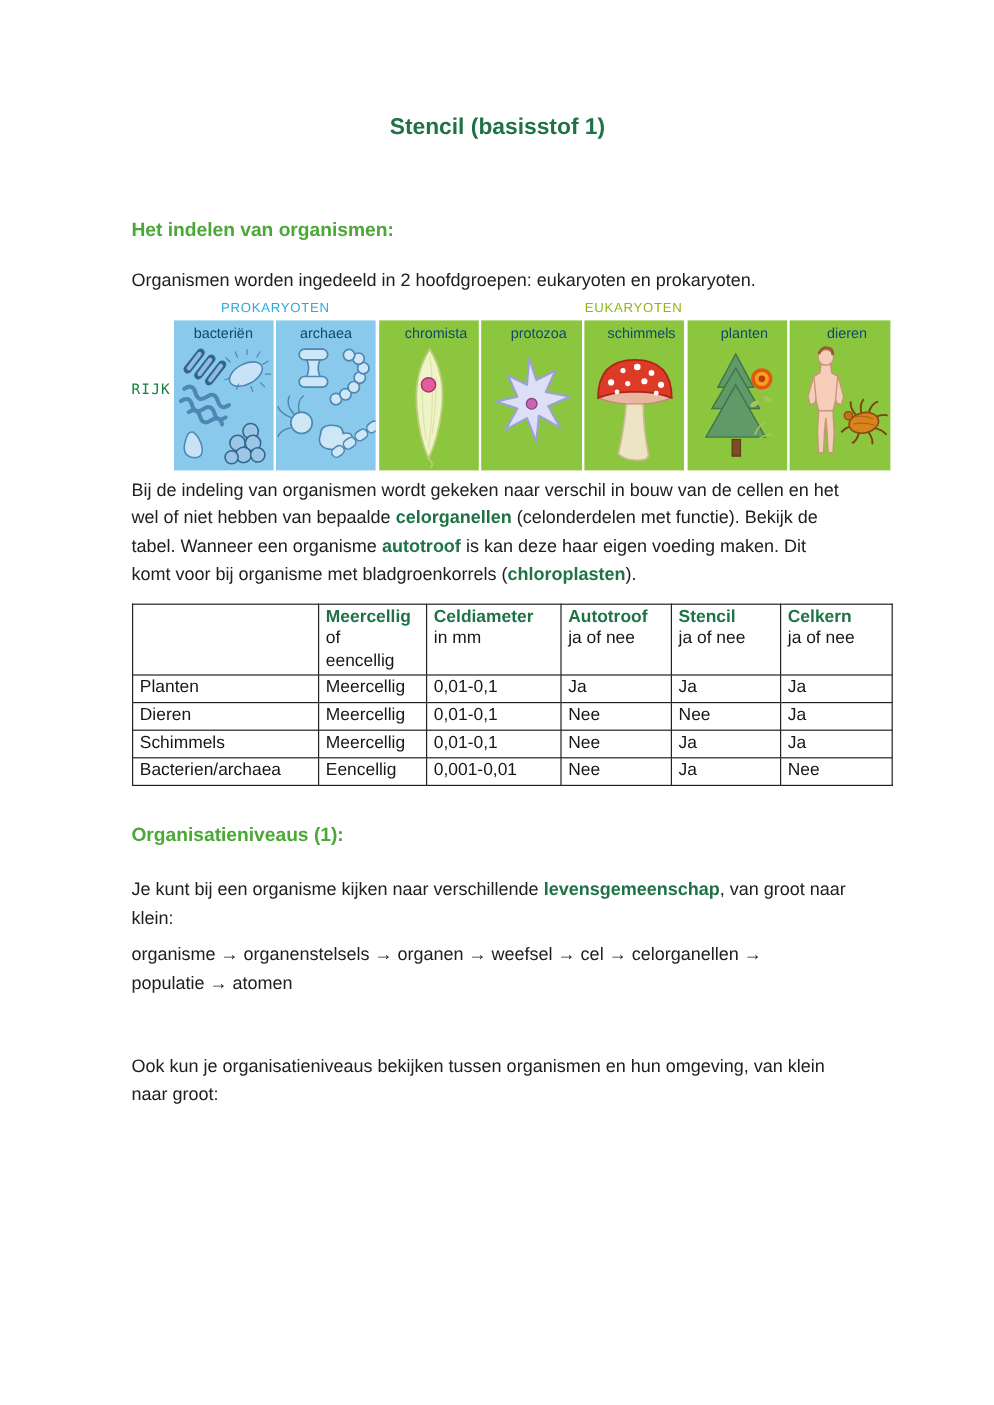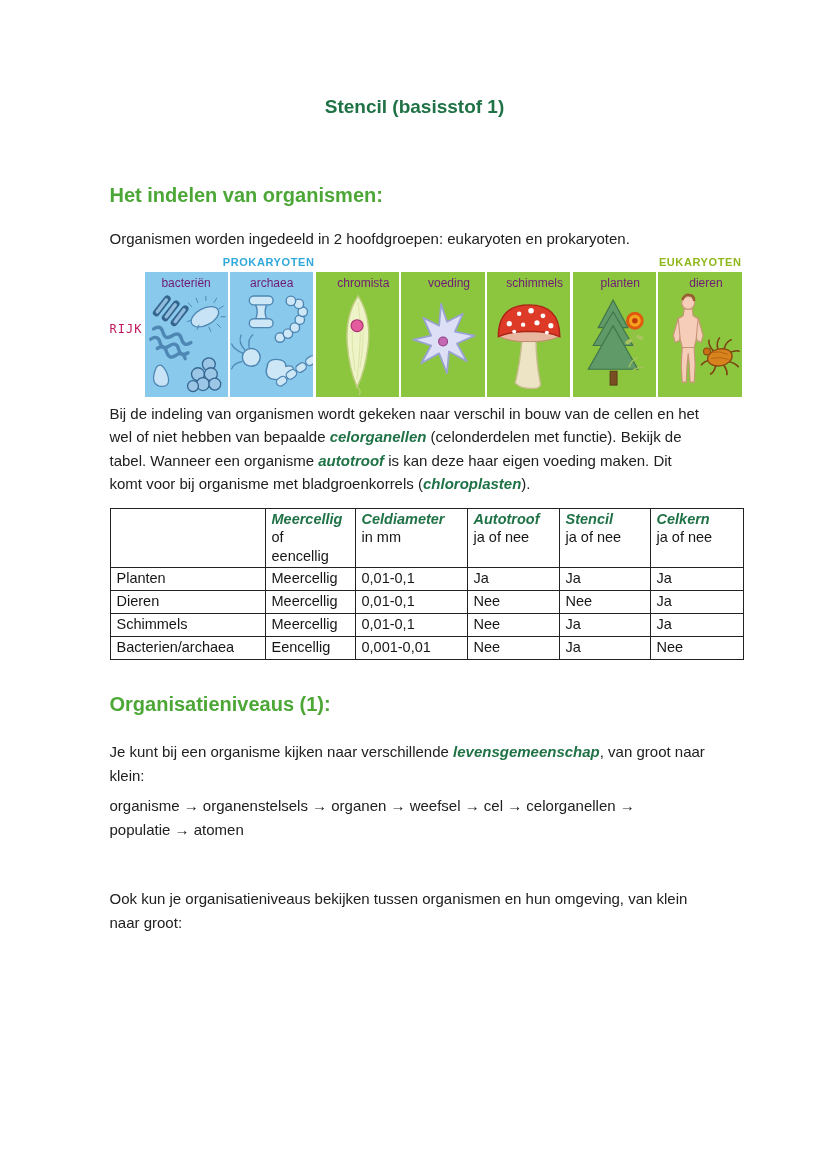--- a/index.html
+++ b/index.html
@@ -7,56 +7,56 @@
   .page {
     width:805px; min-height:1171px; margin:0 auto; background:#fff;
     font-family:"Liberation Sans", sans-serif; color:#1f1f1f;
     padding:0 97px 40px 98px; overflow:hidden;
   }
   .doc-title {
     margin:96px 0 0; text-align:center;
     font-size:19px; font-weight:700; color:var(--title-green,#1F7246);
   }
   .section-heading {
-    margin:66px 0 0; font-size:20px; font-weight:700;
+    margin:66px 0 0; font-size:16px; font-weight:700;
     color:var(--heading-green,#4CA737);
   }
   .section-heading.niveaus { margin-top:33px; }
   .body-text { margin:20px 0 0; font-size:15px; line-height:23.5px; color:#202020; }
   .body-text.tight { margin-top:5px; }
   .body-text.p3 { margin-top:24px; }
   .body-text.chain1 { margin-top:7px; }
   .body-text.p4 { margin-top:46px; }
   .body-text.chain2 { margin-top:10px; }
-  .term { color:var(--term-green,#1F7246); font-weight:700;font-style:italic; }
+  .term { color:var(--term-green,#1F7246); font-weight:700; }
 
   
   .kingdom-figure { margin:5px 0 0; position:relative; }
   .group-labels { margin-left:35px; width:597px; height:16px; display:flex; }
   .group-label {
-    font-size:11px; font-weight:700; letter-spacing:0.6px; text-align:right;
+    font-size:11px; font-weight:400; letter-spacing:0.6px; text-align:center;
   }
   .group-label.prok { width:170px; color:var(--prokaryoten-blue,#2FA8DC); }
   .group-label.euk  { flex:1;      color:var(--eukaryoten-green,#8FB71A); }
   .figure-body { position:relative; }
   .rijk-label {
     position:absolute; left:0; top:50px;
     font-family:"DejaVu Sans Mono", monospace; font-size:12px;
-    letter-spacing:1px; color:#be185d;
+    letter-spacing:1px; color:#15803d;
   }
   .panels {
     margin-left:35px; width:597px; height:125px;
     display:grid; grid-template-columns:repeat(7,1fr); gap:2.5px;
   }
   .panel { position:relative; }
   .panel.blue  { background:var(--panel-blue,#88C9EC); }
   .panel.green { background:var(--panel-green,#8CC63F);padding-left:12px; }
   .panel-label {
     display:block; text-align:center; padding-top:4px;
-    font-size:12px; color:#701a75;
+    font-size:12px; color:#0c4a6e;
   }
   .panel svg { position:absolute; left:0; top:20px; width:100%; height:103px; }
 
   
   .org-table { margin:12px 0 0; border-collapse:collapse; width:633px; table-layout:fixed; }
   .org-table th, .org-table td {
     border:1px solid #222; text-align:left; vertical-align:top;
     font-size:14.5px; font-weight:400; padding:1px 4px 2px 6px; color:#161616;
   }
   .org-table thead .hline { display:block; line-height:18.5px; }
@@ -165,21 +165,21 @@
             <span class="panel-label">chromista</span>
             <svg viewBox="0 0 83 104">
               <path d="M42 4 Q56 26 52 56 Q49 80 41 96 Q33 78 31 52 Q29 24 42 4 Z" fill="#EFF3C8" stroke="#BECC80" stroke-width="1.5"></path>
               <path d="M42 10 Q47 40 41 88 M36 30 Q35 55 39 80 M47 28 Q48 50 44 76" fill="none" stroke="#DCE3A6" stroke-width="1"></path>
               <circle cx="41" cy="34" r="6" fill="#E35C9E" stroke="#AD2F72" stroke-width="1.2"></circle>
               <path d="M41 96 q5 4 2 8" fill="none" stroke="#BECC80" stroke-width="1.2"></path>
             </svg>
           </div>
 
           <div class="panel green">
-            <span class="panel-label">voeding</span>
+            <span class="panel-label">protozoa</span>
             <svg viewBox="0 0 83 104">
               <path d="M40 12 L46 30 L62 22 L54 40 L74 44 L56 52 L66 70 L48 60 L46 82 L38 62 L20 72 L30 54 L12 48 L30 44 L22 26 L38 34 Z" fill="#DCDFF5" stroke="#9AA2D2" stroke-width="1.8" stroke-linejoin="round"></path>
               <circle cx="42" cy="50" r="4.5" fill="#C468B4" stroke="#8E3E84" stroke-width="1.1"></circle>
             </svg>
           </div>
 
           <div class="panel green">
             <span class="panel-label">schimmels</span>
             <svg viewBox="0 0 83 104">
               <path d="M35 47 Q33 72 28 92 Q35 99 50 97 Q55 95 53 90 Q49 70 49 47 Q42 49 35 47 Z" fill="#EDE4C6" stroke="#C9BB90" stroke-width="1.4"></path>

